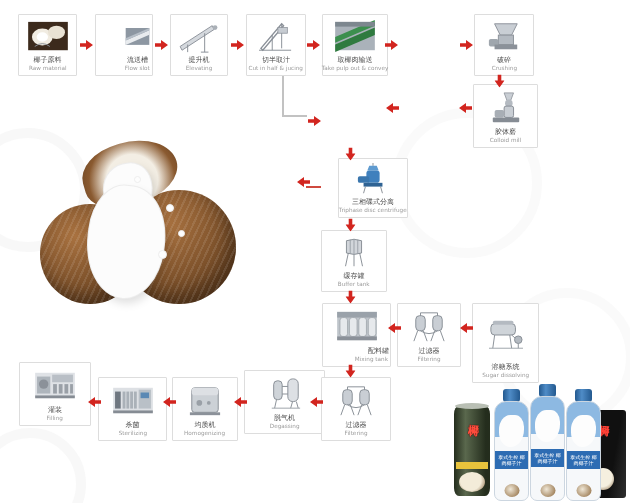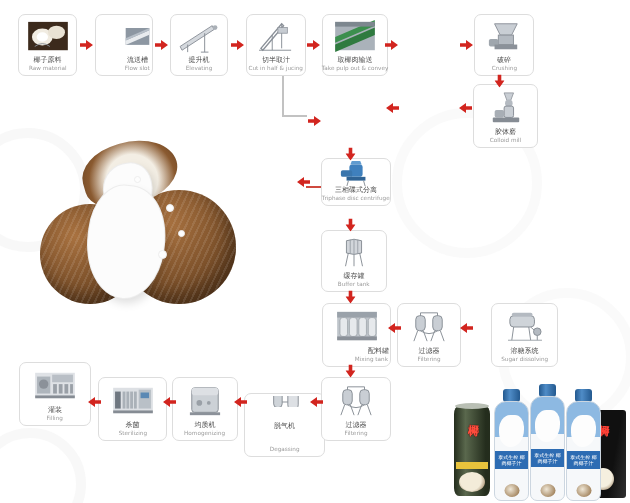--- a/index.html
+++ b/index.html
@@ -1,18 +1,18 @@
 <!DOCTYPE html>
 <html><head>
 <meta charset="utf-8">
 <style>
   html,body{margin:0;padding:0;background:#fff;}
   #stage{position:relative;width:630px;height:503px;background:#fff;overflow:hidden;
          font-family:"DejaVu Sans","Liberation Sans",sans-serif;}
-  .node{position:absolute;background:#fff;border:1px solid #ddd;border-radius:7px;
+  .node{position:absolute;background:#fff;border:1px solid #ddd;border-radius:1px;
         box-sizing:border-box;display:flex;flex-direction:column;align-items:center;
         justify-content:flex-end;padding:2px 1px 3px;z-index:3;}
   .nicon{flex:1;display:flex;align-items:center;justify-content:center;width:100%;overflow:hidden;}
   .nicon svg{width:46px;height:34px;}
   .zh{font-size:7px;line-height:8px;color:#4a4a4a;white-space:nowrap;}
   .en{font-size:6px;line-height:8px;color:#9b9b9b;white-space:nowrap;transform:scale(.95);}
   .arr{position:absolute;width:13px;height:10px;z-index:4;}
   .cline{position:absolute;background:#c2c2c2;z-index:2;}
   .rline{position:absolute;background:#cf4a3f;z-index:2;}
   
@@ -208,21 +208,21 @@
           <polygon points="22,2 32,2 29,10 25,10" fill="#c9ced4" stroke="#868c94" stroke-width=".8"></polygon>
           <circle cx="27" cy="13" r="4" fill="#b4bac1"></circle>
           <rect x="22" y="16" width="10" height="12" rx="2" fill="#c9ced4" stroke="#868c94"></rect>
           <rect x="12" y="20" width="10" height="8" rx="2" fill="#a8aeb5"></rect>
           <rect x="10" y="28" width="28" height="5" rx="1" fill="#868c94"></rect>
         </svg>
       </div>
       <div class="zh">胶体磨</div>
       <div class="en">Colloid mill</div>
     </div>
-    <div class="node" style="left: 321px; top: 158px; width: 70px; height: 48px;">
+    <div class="node" style="left: 338px; top: 158px; width: 70px; height: 60px;">
       <div class="nicon">
         <svg viewBox="0 0 48 36">
           <line x1="24" y1="0" x2="24" y2="3" stroke="#868c94" stroke-width="1" fill="none"></line>
           <polygon points="20,3 28,3 30,8 18,8" fill="#5f9bd0"></polygon>
           <rect x="17" y="8" width="14" height="13" rx="3" fill="#3f80bd"></rect>
           <rect x="8" y="14" width="12" height="7" rx="2" fill="#3a76ad"></rect>
           <rect x="14" y="21" width="20" height="4" fill="#2f6394"></rect>
           <line x1="16" y1="25" x2="14" y2="32" stroke="#868c94" stroke-width="1" fill="none"></line>
           <line x1="32" y1="25" x2="34" y2="32" stroke="#868c94" stroke-width="1" fill="none"></line>
         </svg>
@@ -270,21 +270,21 @@
           <path d="M15 6 v-3 h18 v3 M15 22 q9 6 18 0" stroke="#868c94" stroke-width="1" fill="none"></path>
           <line x1="12" y1="22" x2="8" y2="33" stroke="#868c94" stroke-width="1" fill="none"></line>
           <line x1="18" y1="22" x2="22" y2="33" stroke="#868c94" stroke-width="1" fill="none"></line>
           <line x1="30" y1="22" x2="26" y2="33" stroke="#868c94" stroke-width="1" fill="none"></line>
           <line x1="36" y1="22" x2="40" y2="33" stroke="#868c94" stroke-width="1" fill="none"></line>
         </svg>
       </div>
       <div class="zh">过滤器</div>
       <div class="en">Filtering</div>
     </div>
-    <div class="node" style="left: 491px; top: 303px; width: 67px; height: 64px; justify-content: space-between;">
+    <div class="node" style="left: 472px; top: 303px; width: 67px; height: 80px; justify-content: space-between;">
       <div class="nicon">
         <svg viewBox="0 0 48 36">
           <rect x="8" y="6" width="26" height="12" rx="4" fill="#cfd4d9" stroke="#868c94"></rect>
           <rect x="10" y="3" width="22" height="4" rx="2" fill="#b4bac1"></rect>
           <path d="M30 18 q6 4 6 8" stroke="#868c94" stroke-width="1" fill="none"></path>
           <circle cx="37" cy="23" r="4" fill="#b4bac1" stroke="#868c94"></circle>
           <line x1="12" y1="18" x2="10" y2="32" stroke="#868c94" stroke-width="1" fill="none"></line>
           <line x1="28" y1="18" x2="30" y2="32" stroke="#868c94" stroke-width="1" fill="none"></line>
           <line x1="37" y1="27" x2="37" y2="32" stroke="#868c94" stroke-width="1" fill="none"></line>
           <line x1="6" y1="32" x2="42" y2="32" stroke="#9aa0a7"></line>
@@ -337,21 +337,21 @@
           <rect x="10" y="4" width="28" height="26" rx="3" fill="#ccd1d6" stroke="#868c94"></rect>
           <rect x="10" y="4" width="28" height="8" rx="3" fill="#dde0e4"></rect>
           <circle cx="18" cy="20" r="3" fill="#9aa0a7"></circle>
           <circle cx="28" cy="20" r="2" fill="#9aa0a7"></circle>
           <rect x="8" y="30" width="32" height="3" fill="#8b9199"></rect>
         </svg>
       </div>
       <div class="zh">均质机</div>
       <div class="en">Homogenizing</div>
     </div>
-    <div class="node" style="left: 244px; top: 393px; width: 81px; height: 64px; gap: 15px;">
+    <div class="node" style="left: 244px; top: 370px; width: 81px; height: 64px;">
       <div class="nicon">
         <svg viewBox="0 0 48 36">
           <rect x="12" y="4" width="9" height="20" rx="4" fill="#cfd4d9" stroke="#868c94"></rect>
           <rect x="27" y="2" width="11" height="24" rx="5" fill="#dde0e4" stroke="#868c94"></rect>
           <path d="M21 10 h6 M21 18 h6" stroke="#868c94" stroke-width="1" fill="none"></path>
           <line x1="15" y1="24" x2="13" y2="33" stroke="#868c94" stroke-width="1" fill="none"></line>
           <line x1="32" y1="26" x2="30" y2="33" stroke="#868c94" stroke-width="1" fill="none"></line>
           <line x1="36" y1="26" x2="38" y2="33" stroke="#868c94" stroke-width="1" fill="none"></line>
           <line x1="10" y1="33" x2="40" y2="33" stroke="#9aa0a7"></line>
         </svg>

